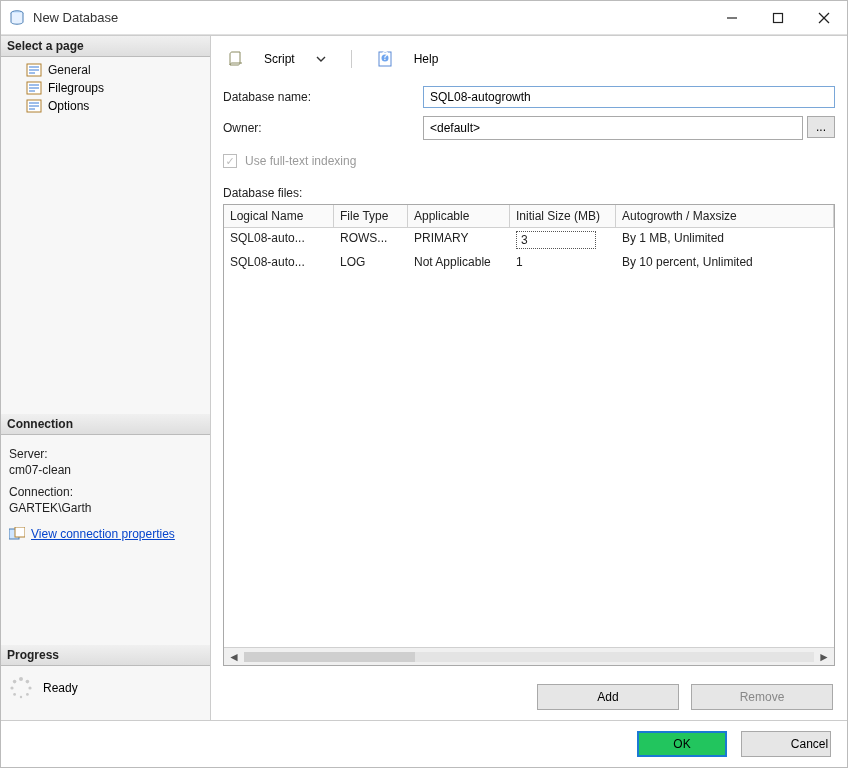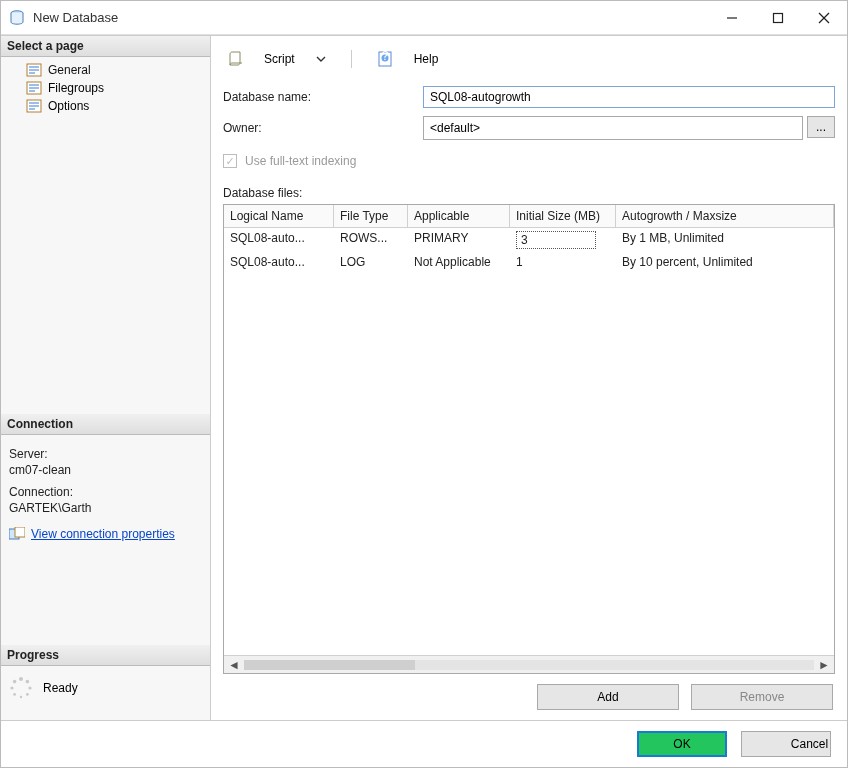--- a/index.html
+++ b/index.html
@@ -49,21 +49,21 @@
 .cell.c1 { width: 74px; }
 .cell.c2 { width: 102px; }
 .cell.c3 { width: 106px; }
 .cell.c4 { flex: 1; }
 .grid-rows { flex: 1; }
 .cell-edit { border: 1px dotted #555; padding: 1px 4px; display: inline-block; min-width: 80px; }
 .hscroll { height: 18px; background: #f0f0f0; border-top: 1px solid #d0d0d0; display: flex; align-items: center; justify-content: space-between; padding: 0 4px; }
 .harrow { font-size: 12px; color: #555; }
 .htrack { flex: 1; height: 10px; background: #e4e4e4; margin: 0 4px; position: relative; }
 .hthumb { position: absolute; left: 0; top: 0; height: 100%; width: 30%; background: #cfcfcf; }
-.action-row { display: flex; justify-content: flex-end; gap: 12px; padding: 10px 2px 4px 0; }
+.action-row { display: flex; justify-content: flex-end; gap: 12px; padding: 18px 2px 4px 0; }
 .btn { width: 142px; height: 26px; background: #e6e6e6; border: 1px solid #a9a9a9; display: flex; align-items: center; justify-content: center; }
 .btn.disabled { color: #888; }
 .bottom-bar { display: flex; justify-content: flex-end; gap: 14px; padding: 10px 16px; }
 .btn-primary { width: 90px; height: 26px; border: 2px solid #1a79d4; background: #22c55e; display: flex; align-items: center; justify-content: center; }
 .btn-std { width: 90px; height: 26px; border: 1px solid #a9a9a9; background: #e6e6e6; display: flex; align-items: center; justify-content: center; padding-left: 47px; }
 </style>
 </head>
 <body>
 
 <div class="window">

